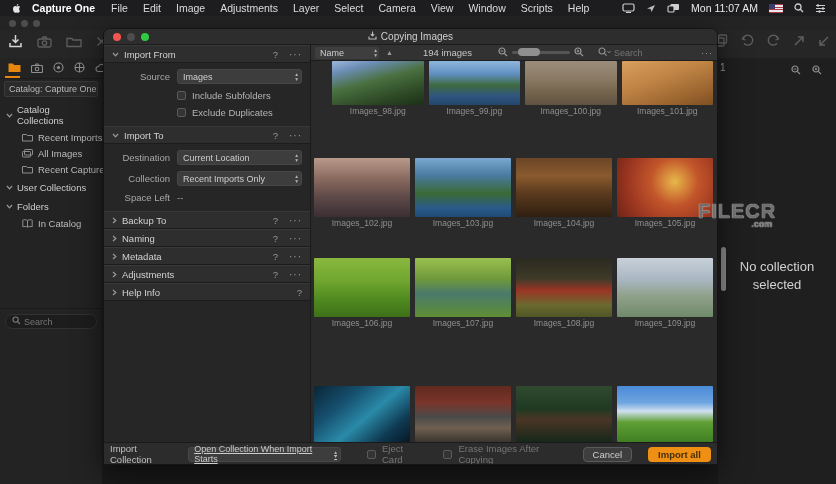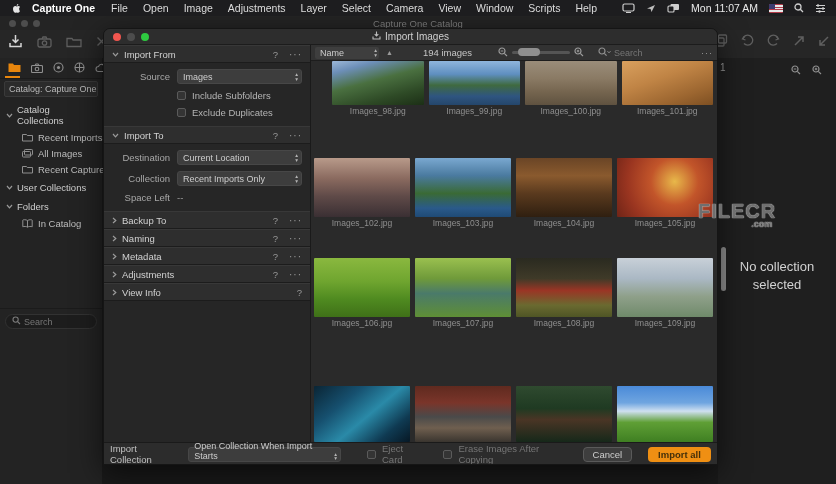--- a/index.html
+++ b/index.html
@@ -111,21 +111,21 @@
     white-space:nowrap; overflow:hidden; }
   .row1 { top:0; height:57px;padding-left:18px; }
   .row2 { top:97px; height:72px; }
   .row3 { top:197px; height:72px; }
   .row4 { top:325px; height:56px; }
 
   
   .dlg-footer { height:23px; background:#2c2c2c; border-top:1px solid #1a1a1a; display:flex; align-items:center;
     font-size:9.5px; color:#c0c0c0; padding:0 6px; gap:8px; }
   .footer-select { width:155px; height:15px; background:#3d3d3d; border:1px solid #474747; border-radius:3px;
-    display:flex; align-items:flex-end; padding:0 3px 0 5px; color:#cdcdcd; font-size:9px; }
+    display:flex; align-items:center; padding:0 3px 0 5px; color:#cdcdcd; font-size:9px;text-decoration:underline; }
   .footer-select .grow { flex:1; }
   .btn { height:15px; border-radius:4px; font-size:9.5px; display:flex; align-items:center; justify-content:center; }
   .btn-cancel { width:50px; background:#3e3e3e; border:1px solid #5a5a5a; color:#cecece; margin-left:auto; }
   .btn-import { width:64px; background:#ef8f13; color:#44300a; font-weight:bold; margin-left:8px; }
 
   
   .watermark { position:absolute; left:698px; top:201px; z-index:40; pointer-events:none;
     color:rgba(95,95,95,.85); text-shadow:0 0 1px #c9c9c9, 0 0 1px #c9c9c9; }
   .watermark .l1 { font-size:20px; font-weight:bold; letter-spacing:1px; line-height:20px; }
   .watermark .l2 { font-size:9px; font-weight:bold; text-align:right; margin-top:-2px; padding-right:4px; }
@@ -134,21 +134,21 @@
 <body>
 
 <div class="menubar">
   <span class="apple">
     <svg width="10" height="11" viewBox="0 0 10 11">
         <path fill="#e6e6e6" d="M7.1 5.7c0-1.2 1-1.8 1-1.8S7.5 3 6.4 3c-.8 0-1.2.4-1.6.4C4.4 3.4 3.9 3 3.3 3 2 3 1 4.2 1 5.9c0 1.9 1.4 3.9 2.3 3.9.5 0 .8-.3 1.4-.3.6 0 .8.3 1.4.3.9 0 1.9-1.8 1.9-1.8s-.9-.5-.9-2.3zM5.9 2.3c.4-.5.4-1.2.4-1.2s-.7 0-1.2.5c-.4.5-.4 1.2-.4 1.2s.8 0 1.2-.5z"></path>
       </svg>
   </span>
   <span class="appname">Capture One</span>
   <span class="menu">File</span>
-  <span class="menu">Open</span>
+  <span class="menu">Edit</span>
   <span class="menu">Image</span>
   <span class="menu">Adjustments</span>
   <span class="menu">Layer</span>
   <span class="menu">Select</span>
   <span class="menu">Camera</span>
   <span class="menu">View</span>
   <span class="menu">Window</span>
   <span class="menu">Scripts</span>
   <span class="menu">Help</span>
   <span class="mright">
@@ -187,21 +187,20 @@
     </span>
   </span>
 </div>
 
 <div class="win-titlebar">
   <span class="dots">
     <span class="dot"></span>
     <span class="dot"></span>
     <span class="dot"></span>
   </span>
-  <span class="win-title">Capture One Catalog</span>
 </div>
 
 <div class="main-toolbar">
   <span class="mt-left">
     <span class="tool-ic bright">
       <svg width="15" height="15" viewBox="0 0 15 15">
           <path d="M7.5 1v7M4.5 5.5 7.5 8.5 10.5 5.5" stroke="currentColor" stroke-width="1.5" fill="none"></path>
           <path d="M2 9v3.5h11V9" stroke="currentColor" stroke-width="1.5" fill="none"></path>
         </svg>
     </span>
@@ -391,21 +390,21 @@
     <span class="dots">
       <span class="dot" style="background:#f1564f"></span>
       <span class="dot" style="background:#4d4d4d"></span>
       <span class="dot" style="background:#2ec940"></span>
     </span>
     <span class="dlg-title">
       <span><svg width="9" height="9" viewBox="0 0 9 9">
             <path d="M4.5 0.5v4.5M2.7 3.2 4.5 5 6.3 3.2" fill="none" stroke="#bdbdbd" stroke-width="1.1"></path>
             <path d="M1 5.5v2.5h7V5.5" fill="none" stroke="#bdbdbd" stroke-width="1.1"></path>
           </svg></span>
-      <span>Import Images</span>
+      <span>Copying Images</span>
     </span>
   </div>
 
   <div class="dlg-body">
 
     <div class="dlg-left">
 
       <div class="sec-hdr">
         <span class="chev">
             <svg width="7" height="5" viewBox="0 0 7 5">
@@ -519,21 +518,21 @@
         <span class="grow"></span>
         <span class="hlp">?</span>
         <span class="more-dots">···</span>
       </div>
       <div class="sec-hdr">
         <span class="chev">
             <svg width="5" height="7" viewBox="0 0 5 7">
               <path d="M1 1 3.8 3.5 1 6" fill="none" stroke="#9a9a9a" stroke-width="1.2"></path>
             </svg>
           </span>
-        <span>View Info</span>
+        <span>Help Info</span>
         <span class="grow"></span>
         <span class="hlp">?</span>
       </div>
     </div>
 
     <div class="dlg-grid">
       <div class="grid-hdr">
         <span class="sortbox">
           <span class="grow">Name</span>
           <span class="stepper">

